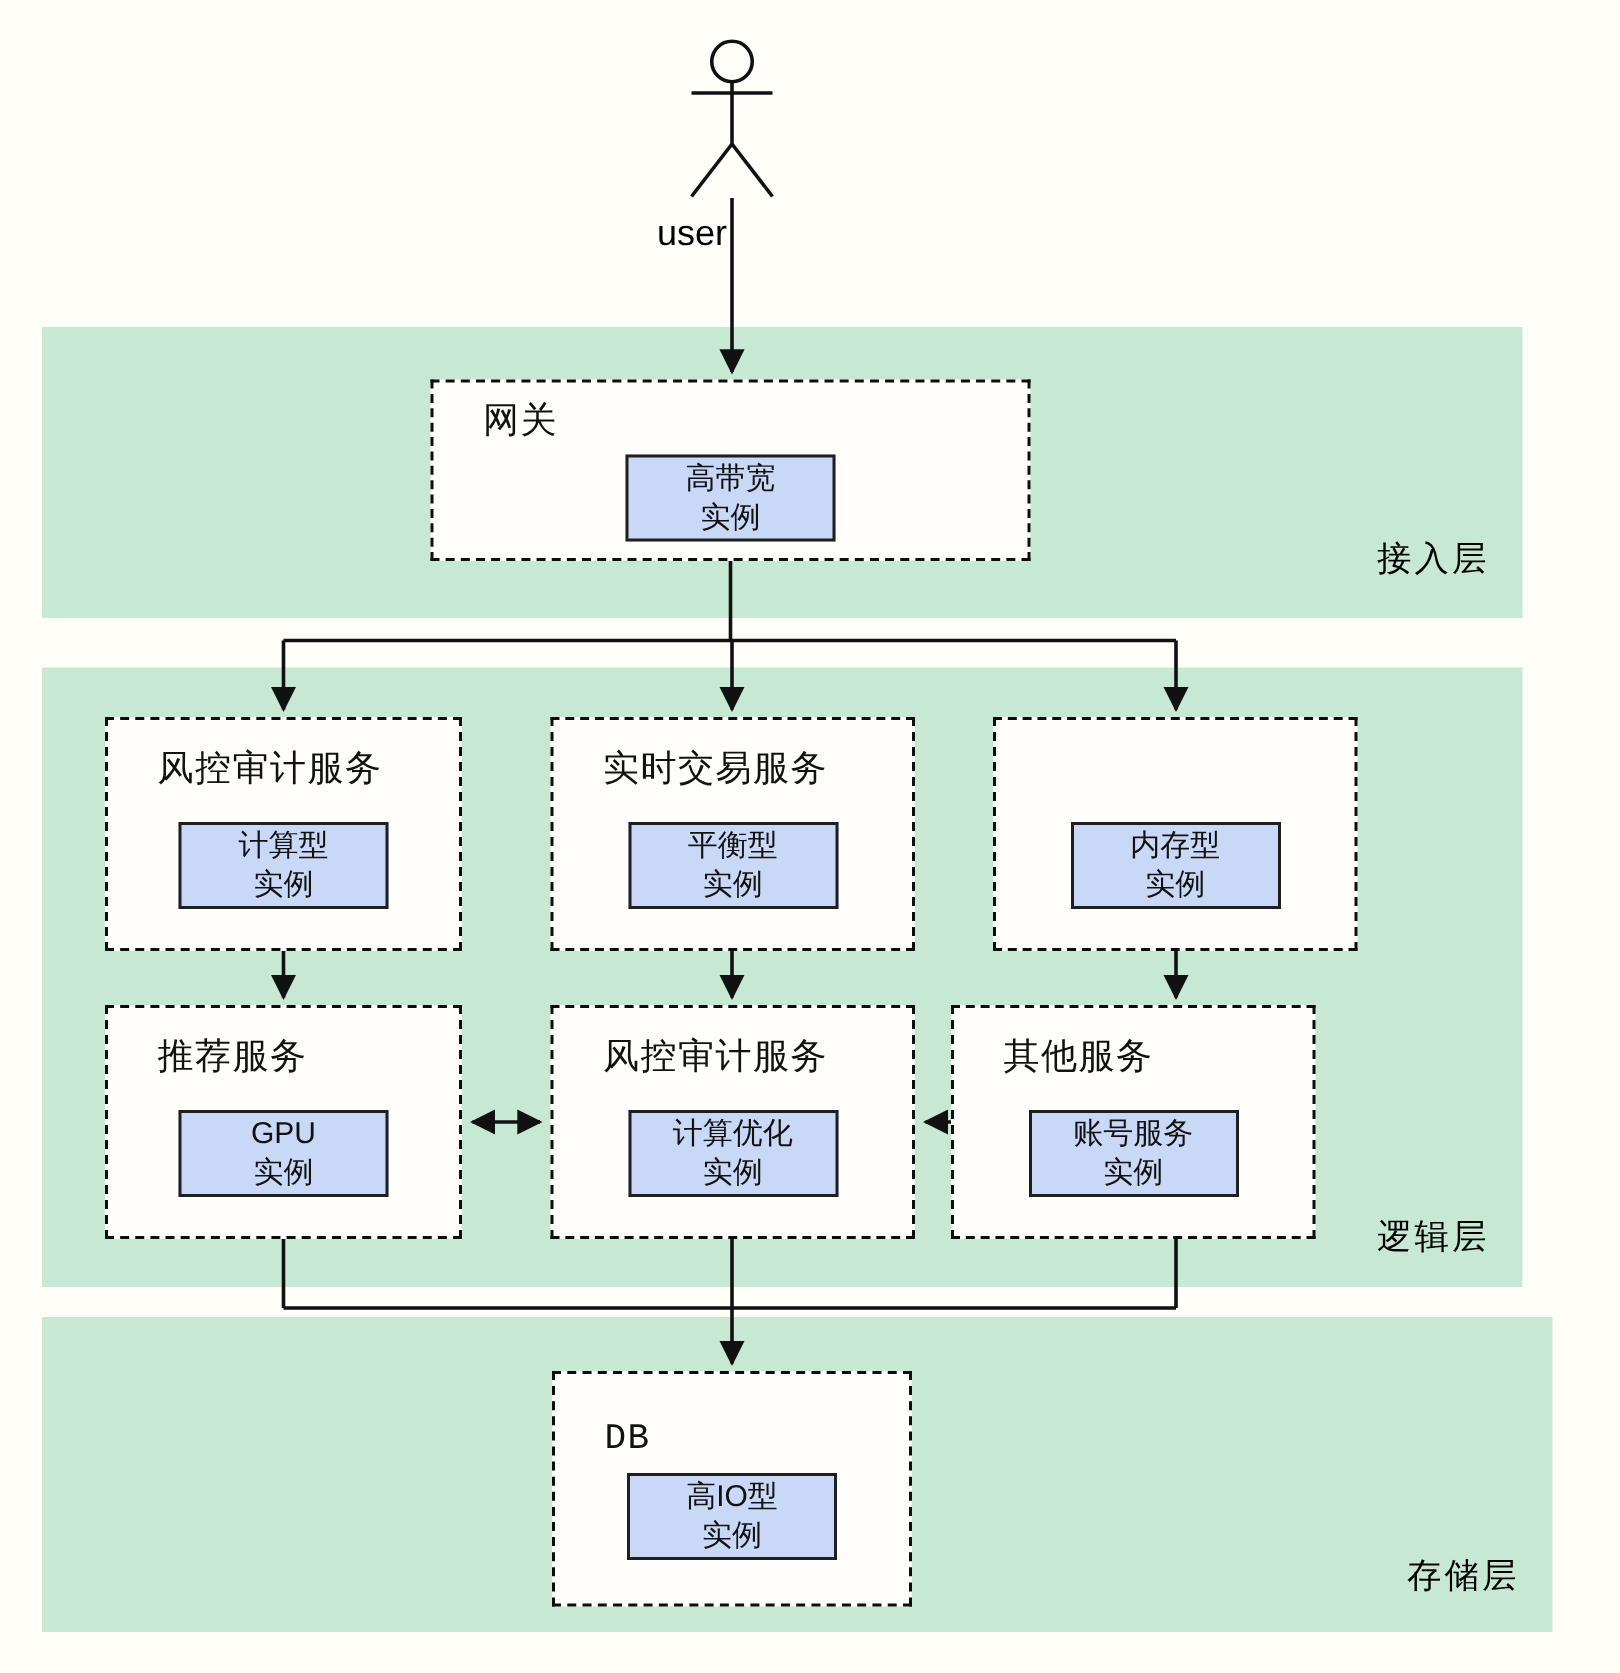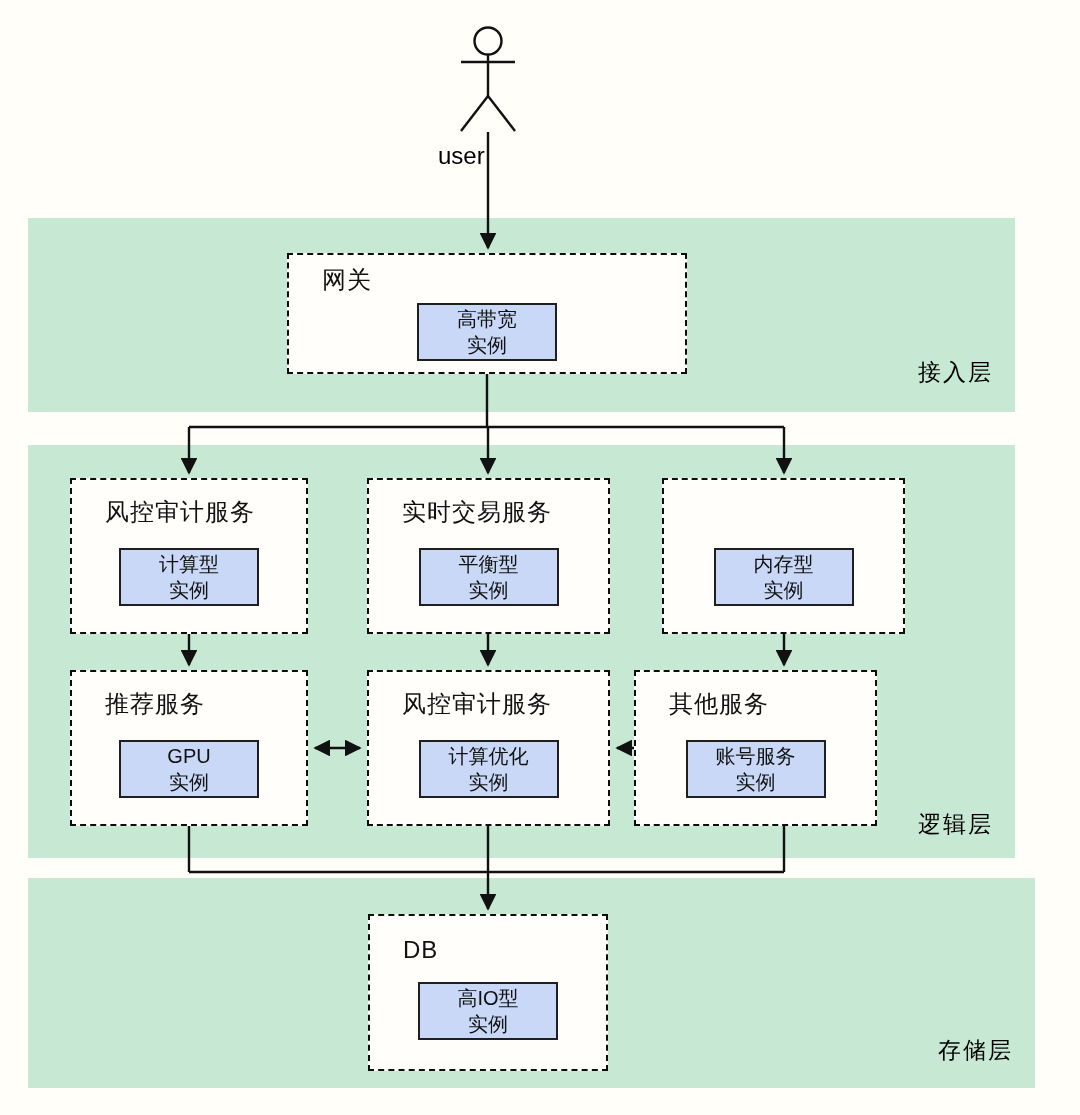--- a/index.html
+++ b/index.html
@@ -92,21 +92,21 @@
   .node-title{
     margin-top:16px;
     text-align:left;
     font-size:24px;
     font-weight:500;
     letter-spacing:1px;
     white-space:nowrap;
     padding-left:33px;
   }
   .node-gateway .node-title{ margin-top:9px; }
-  .node-db .node-title{ margin-top:20px; }
+  .node-db .node-title{ margin-top:30px;font-family:Liberation Mono, monospace; }
 
   .instance{
     position:absolute;
     left:50%;
     transform:translateX(-50%);
     width:140px;
     box-sizing:border-box;
     border:2px solid #1f1f1f;
     background:var(--instance-fill);
     text-align:center;

